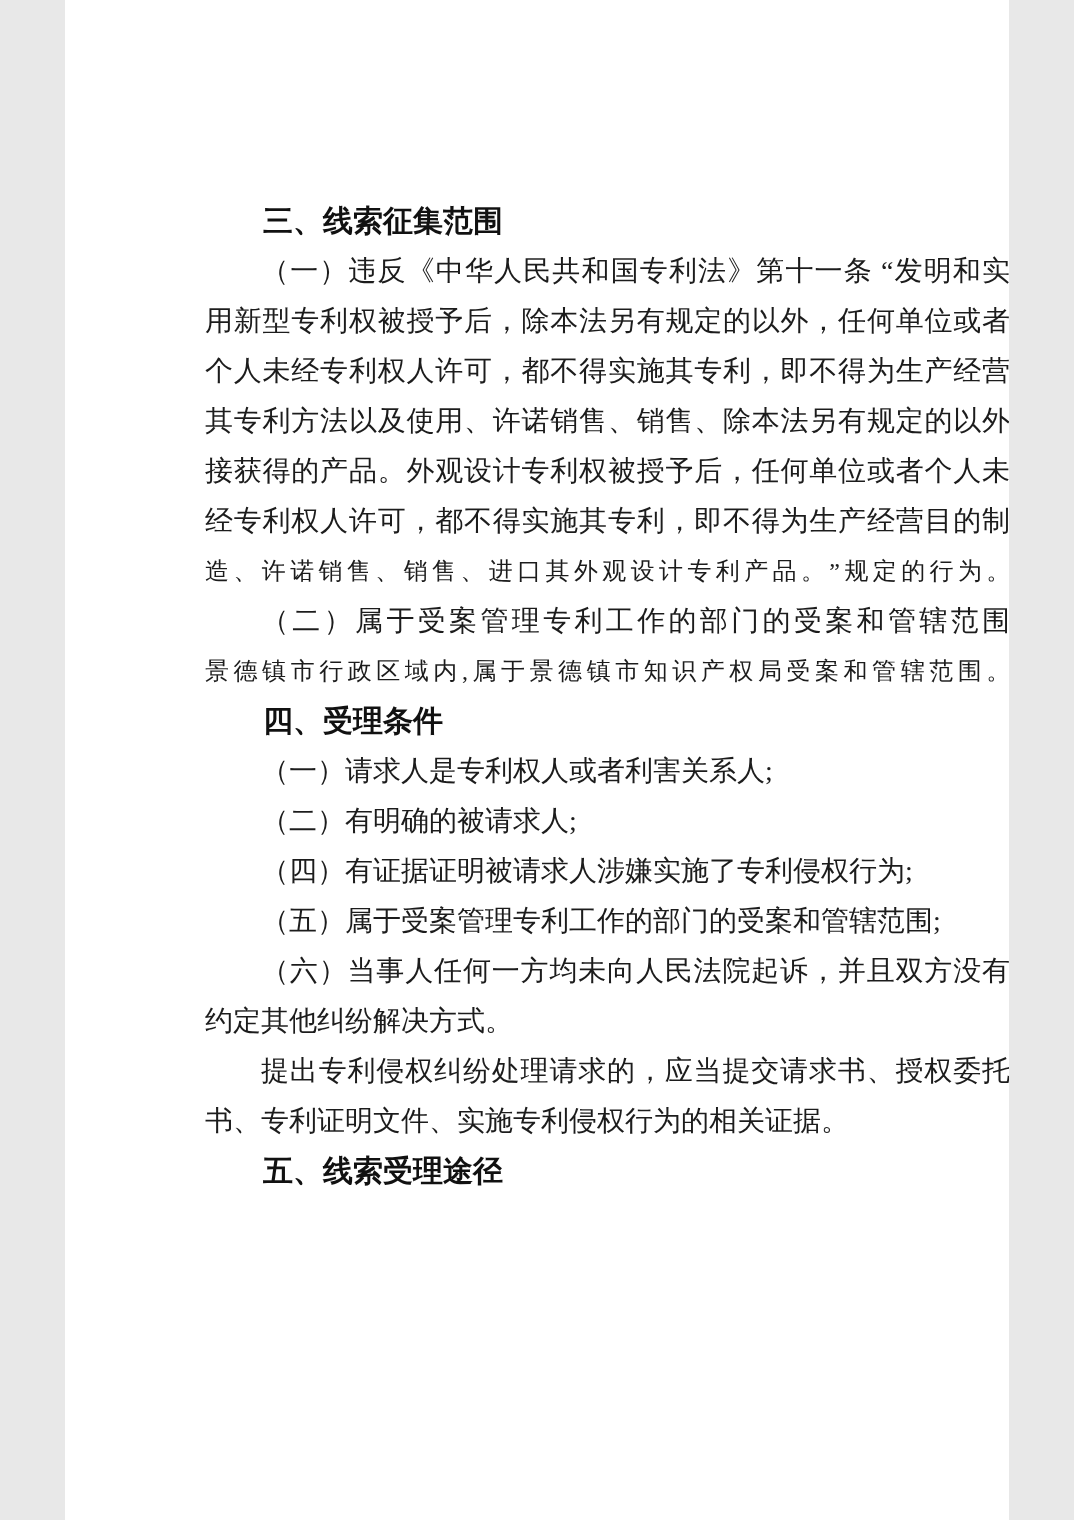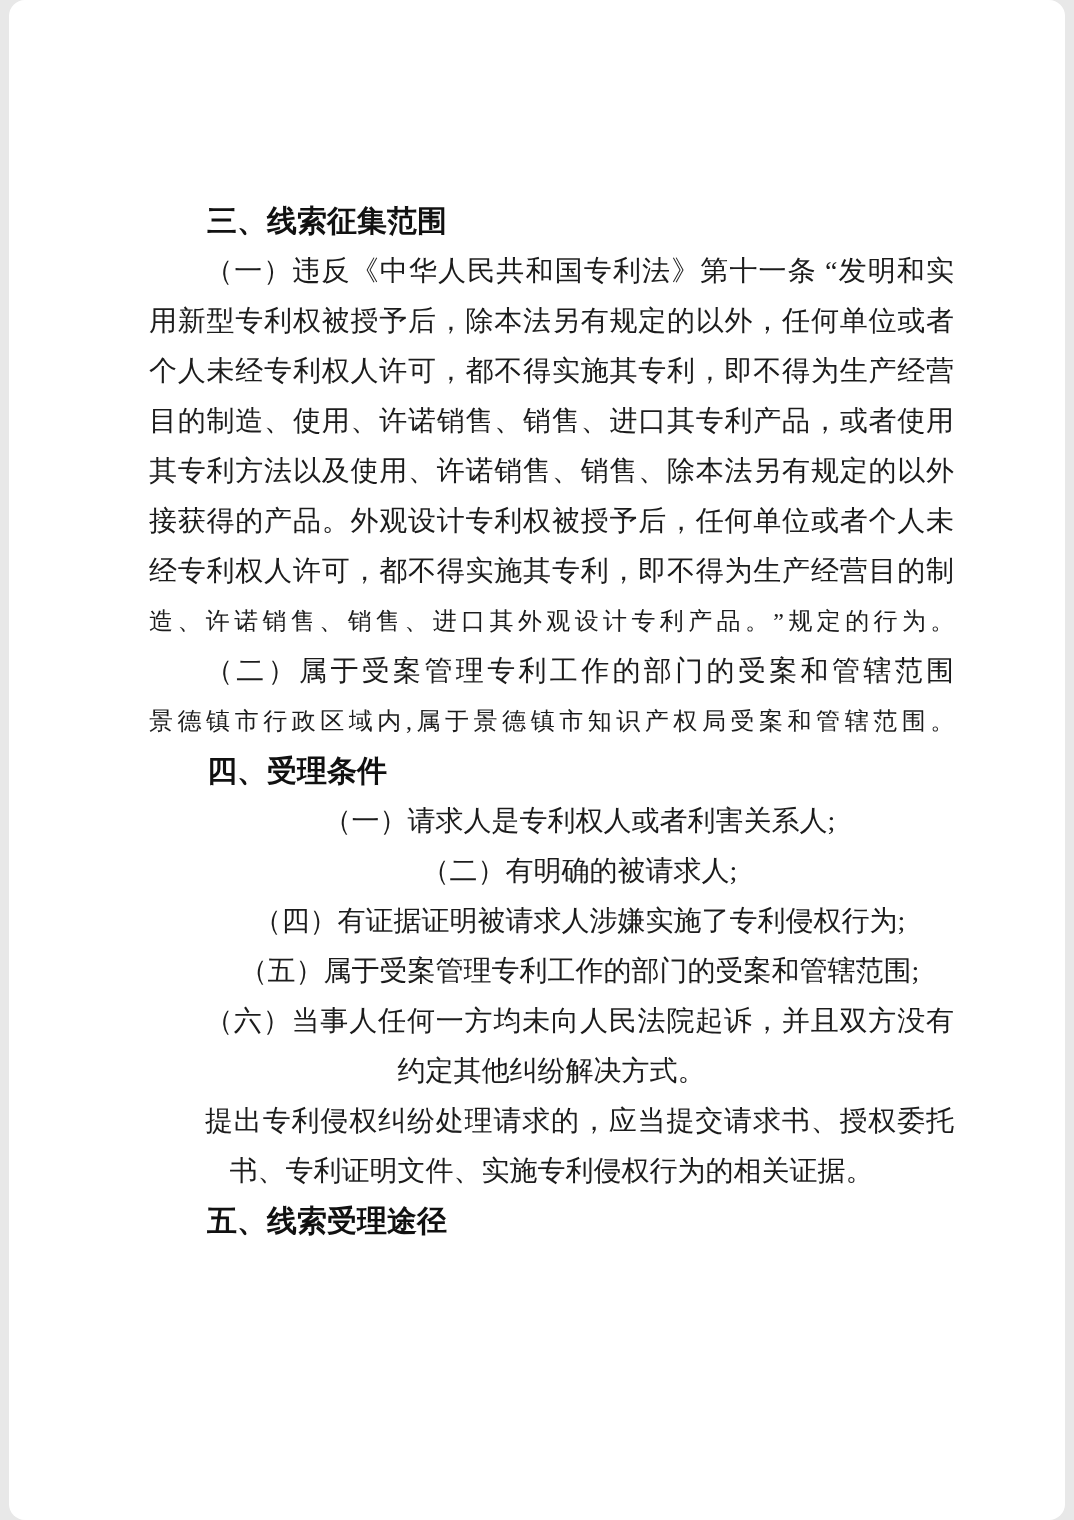--- a/index.html
+++ b/index.html
@@ -2,40 +2,39 @@
 <html><head>
 <meta charset="utf-8">
 <style>
   html, body { margin: 0; padding: 0; }
   body {
     background: #e8e8e8;
     font-family: "Liberation Serif", serif;
   }
   .page {
     position: relative;
-    width: 1056px;
+    width: 944px;
     height: 1520px;
     margin: 0 auto;
     background: #ffffff;
     overflow: hidden;
-    border-radius: 16px;
   }
   .doc-content {
     position: absolute;
     top: 196px;
     left: 140px;
     width: 805px;
   }
   .doc-line {
     height: 50px;
     line-height: 50px;
     font-size: 28px;
     color: #1c1c1c;
     white-space: nowrap;
-    text-align: center;
+    text-align: left;
   }
   .justify {
     text-align: justify;
     text-align-last: justify;
     text-justify: inter-character;
   }
   .indent { padding-left: 56px; }
   .tight { font-size: 24px; letter-spacing: -0.3px; }
   .heading {
     font-family: "Liberation Sans", sans-serif;
@@ -49,21 +48,20 @@
 </style>
 </head>
 <body>
 
 <div class="page">
   <div class="doc-content">
     <div class="doc-line heading">三、线索征集范围</div>
     <div class="doc-line indent justify">（一）违反《中华人民共和国专利法》第十一条 “发明和实</div>
     <div class="doc-line justify">用新型专利权被授予后，除本法另有规定的以外，任何单位或者</div>
     <div class="doc-line justify">个人未经专利权人许可，都不得实施其专利，即不得为生产经营</div>
-    <div class="doc-line justify">目的制造、使用、许诺销售、销售、进口其专利产品，或者使用</div>
     <div class="doc-line justify">其专利方法以及使用、许诺销售、销售、除本法另有规定的以外</div>
     <div class="doc-line justify">接获得的产品。外观设计专利权被授予后，任何单位或者个人未</div>
     <div class="doc-line justify">经专利权人许可，都不得实施其专利，即不得为生产经营目的制</div>
     <div class="doc-line justify tight">造、许诺销售、销售、进口其外观设计专利产品。”规定的行为。</div>
     <div class="doc-line indent justify">（二）属于受案管理专利工作的部门的受案和管辖范围</div>
     <div class="doc-line justify tight">景德镇市行政区域内,属于景德镇市知识产权局受案和管辖范围。</div>
     <div class="doc-line heading">四、受理条件</div>
     <div class="doc-line indent">（一）请求人是专利权人或者利害关系人;</div>
     <div class="doc-line indent">（二）有明确的被请求人;</div>
     <div class="doc-line indent">（四）有证据证明被请求人涉嫌实施了专利侵权行为;</div>

